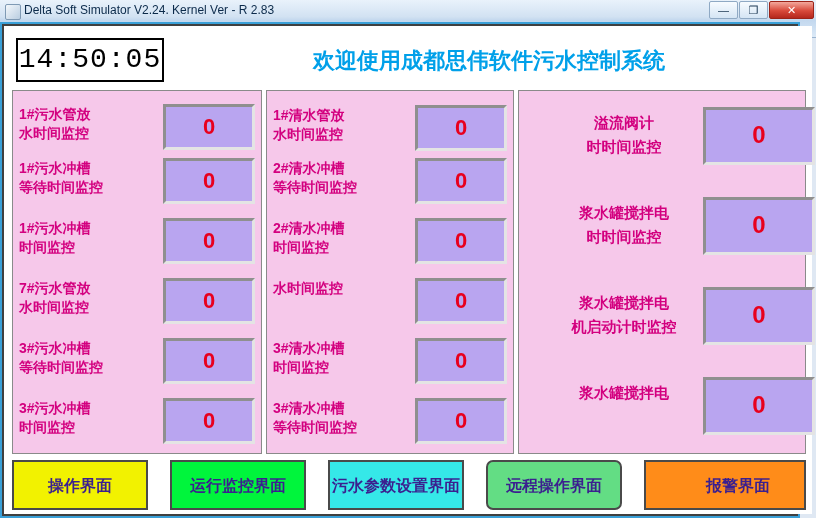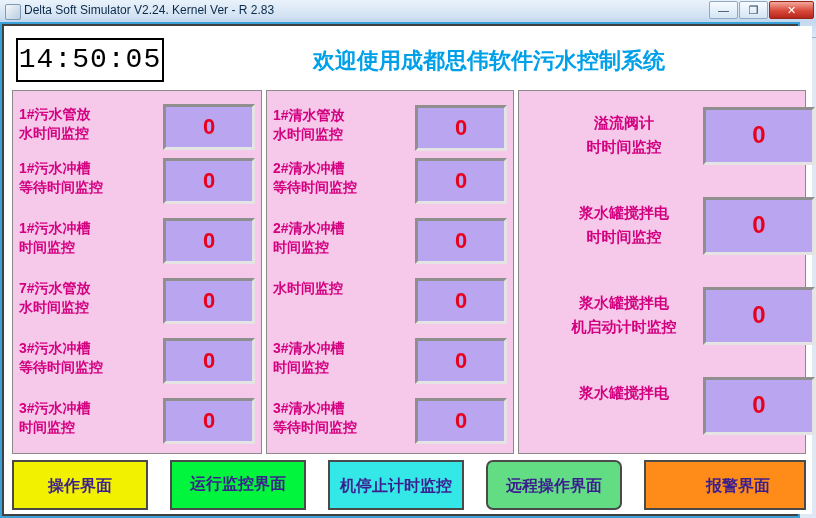--- a/index.html
+++ b/index.html
@@ -359,21 +359,21 @@
         <div class="rrow" style="top:272px">
           <div class="rrow-label">
             <div>浆水罐搅拌电</div>
           </div>
           <div class="rvalue-box">0</div>
         </div>
       </div>
 
       <div class="navbar">
         <div class="nav-btn" id="nav0" style="background: rgb(242, 242, 0);">操作界面</div>
-        <div class="nav-btn" id="nav1" style="background: rgb(0, 245, 60); font-family: Liberation Mono, monospace;">运行监控界面</div>
-        <div class="nav-btn" id="nav3" style="background: rgb(53, 232, 232);">机停止计时监控</div>
+        <div class="nav-btn" id="nav1" style="background: rgb(0, 245, 60);">运行监控界面</div>
+        <div class="nav-btn" id="nav3" style="background: rgb(53, 232, 232);">污水参数设置界面</div>
         <div class="nav-btn" id="nav4" style="background: rgb(99, 221, 132); border-radius: 7px;">远程操作界面</div>
         <div class="nav-btn" id="nav5" style="background: rgb(255, 140, 25); padding-left: 28px;">报警界面</div>
       </div>
 
     </div>
   </div>
 </div>
 
 </body></html>

